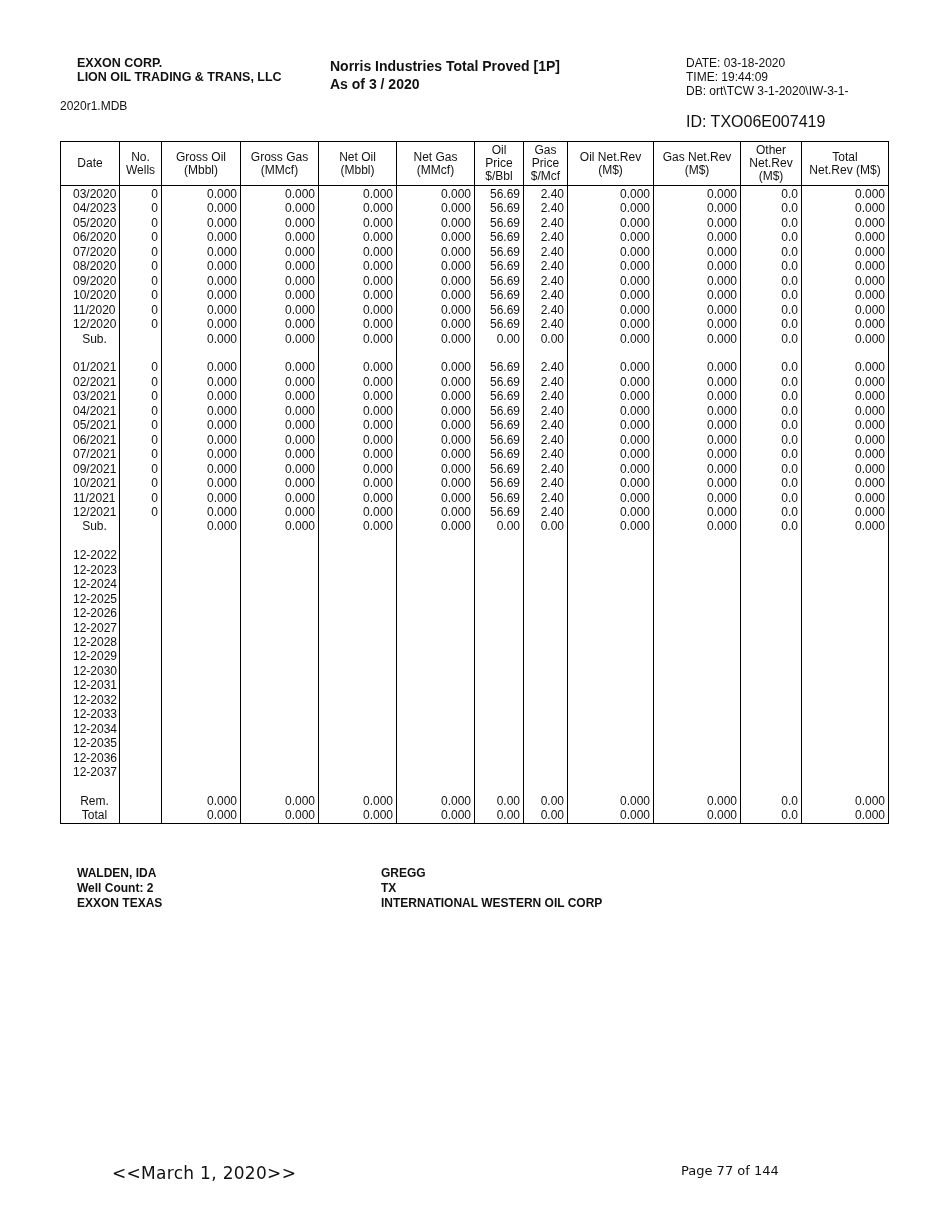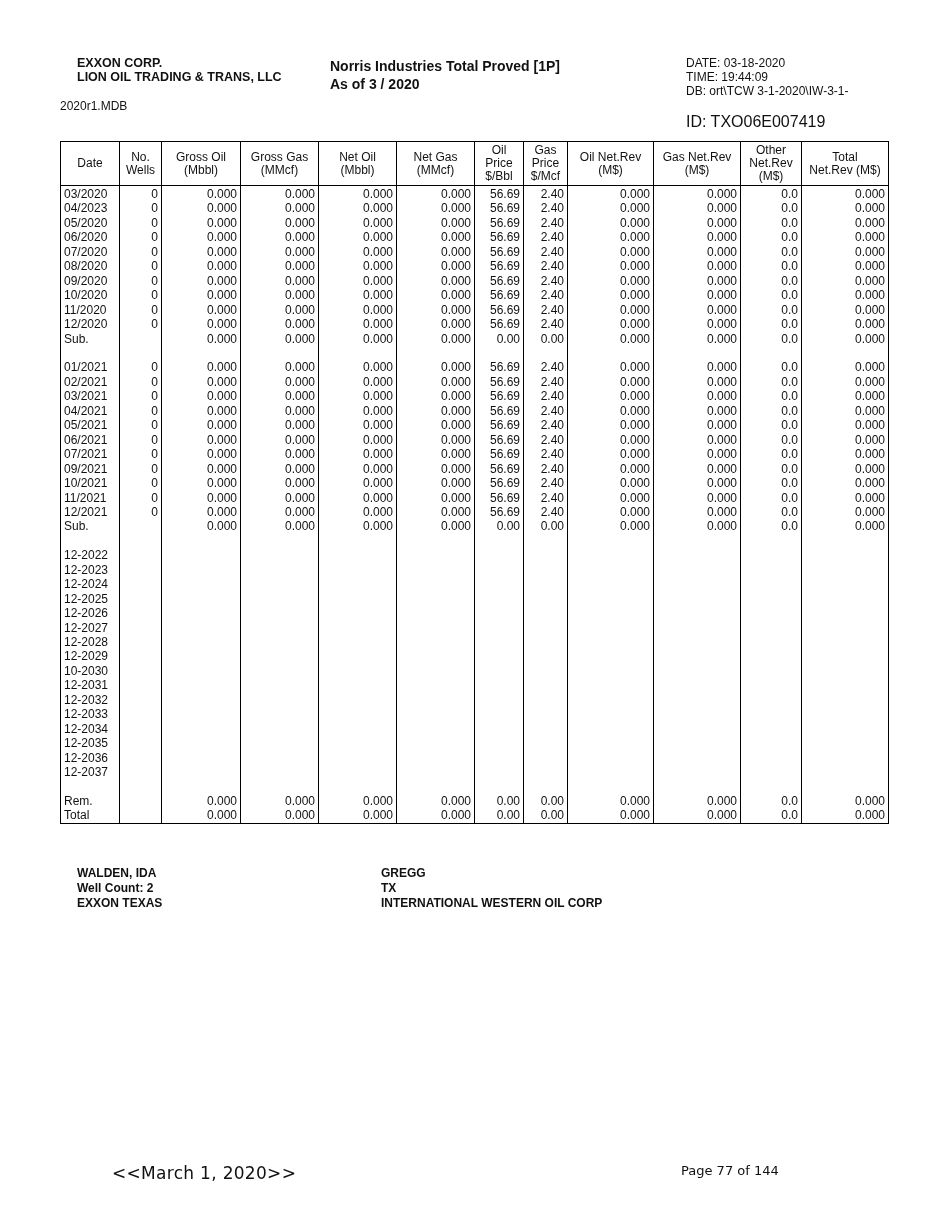--- a/index.html
+++ b/index.html
@@ -11,22 +11,22 @@
   .hdr-center { left: 330px; width: 275px; top: 57px; text-align: left; font-size: 14px; font-weight: bold; line-height: 18px; }
   .hdr-right { left: 686px; top: 56px; font-size: 12px; line-height: 14px; }
   .hdr-id { left: 686px; top: 113px; font-size: 16px; }
 
   table.report { position: absolute; left: 60px; top: 141px; width: 828px; border-collapse: collapse;
                  font-size: 12px; table-layout: fixed; }
   table.report th { border: 1.5px solid #000; font-weight: normal; text-align: center; vertical-align: middle;
                     line-height: 13px; padding: 0; height: 43px; }
   table.report td { border-left: 1.5px solid #000; border-right: 1.5px solid #000; padding: 0 3px; text-align: right;
                     line-height: 14.45px; height: 14.45px; white-space: nowrap; }
-  table.report td.c-date { text-align: left; padding-left: 3px; }
-  table.report td.c-date.lbl { text-align: left; }
+  table.report td.c-date { text-align: left; padding-left: 12px; }
+  table.report td.c-date.lbl { text-align: center; }
   table.report tr.gap td { height: 14.45px; }
   table.report tr.last td { border-bottom: 1.5px solid #000; }
   table.report tr.first td { padding-top: 1px; }
 
   .footer-left { left: 77px; top: 866px; font-size: 12px; font-weight: bold; line-height: 15px; }
   .footer-mid { left: 381px; top: 866px; font-size: 12px; font-weight: bold; line-height: 15px; }
   .pg-date { left: 112px; top: 1163px; font-size: 17px; font-family: "DejaVu Sans", sans-serif; letter-spacing: 0.3px; }
   .pg-num { left: 681px; top: 1163px; font-size: 13px; font-family: "DejaVu Sans", sans-serif; }
 </style>
 </head>
@@ -576,21 +576,21 @@
         <td></td>
         <td></td>
         <td></td>
         <td></td>
         <td></td>
         <td></td>
         <td></td>
         <td></td>
       </tr>
       <tr>
-        <td class="c-date">10-2030</td>
+        <td class="c-date">12-2030</td>
         <td></td>
         <td></td>
         <td></td>
         <td></td>
         <td></td>
         <td></td>
         <td></td>
         <td></td>
         <td></td>
         <td></td>

